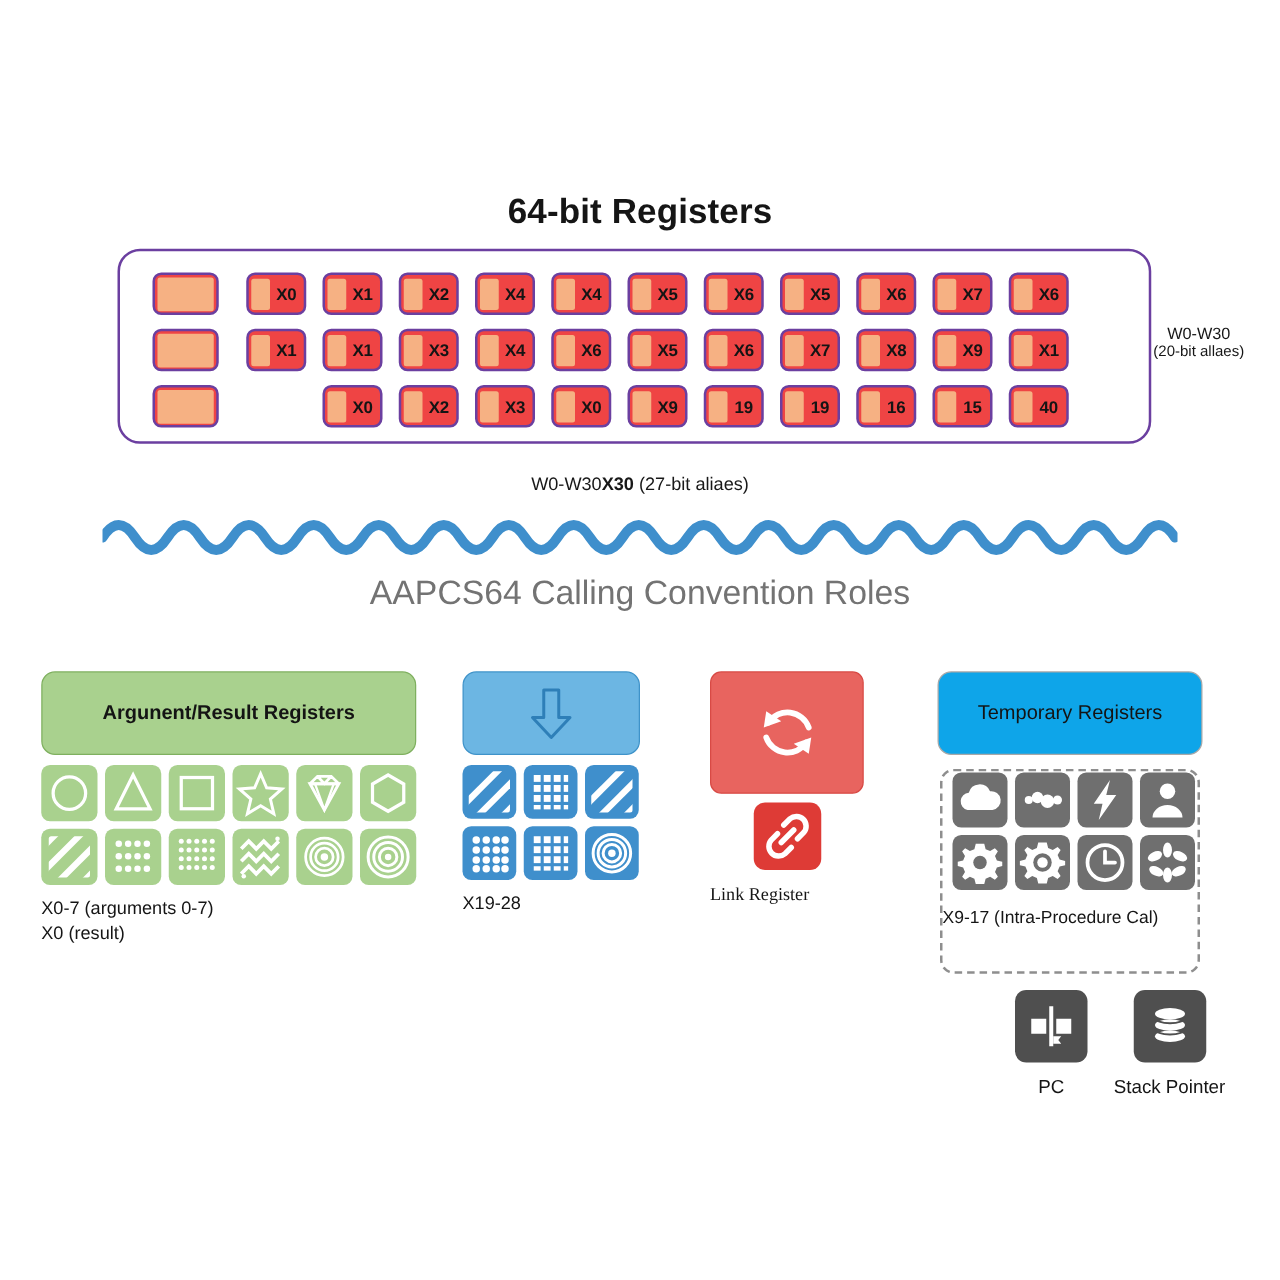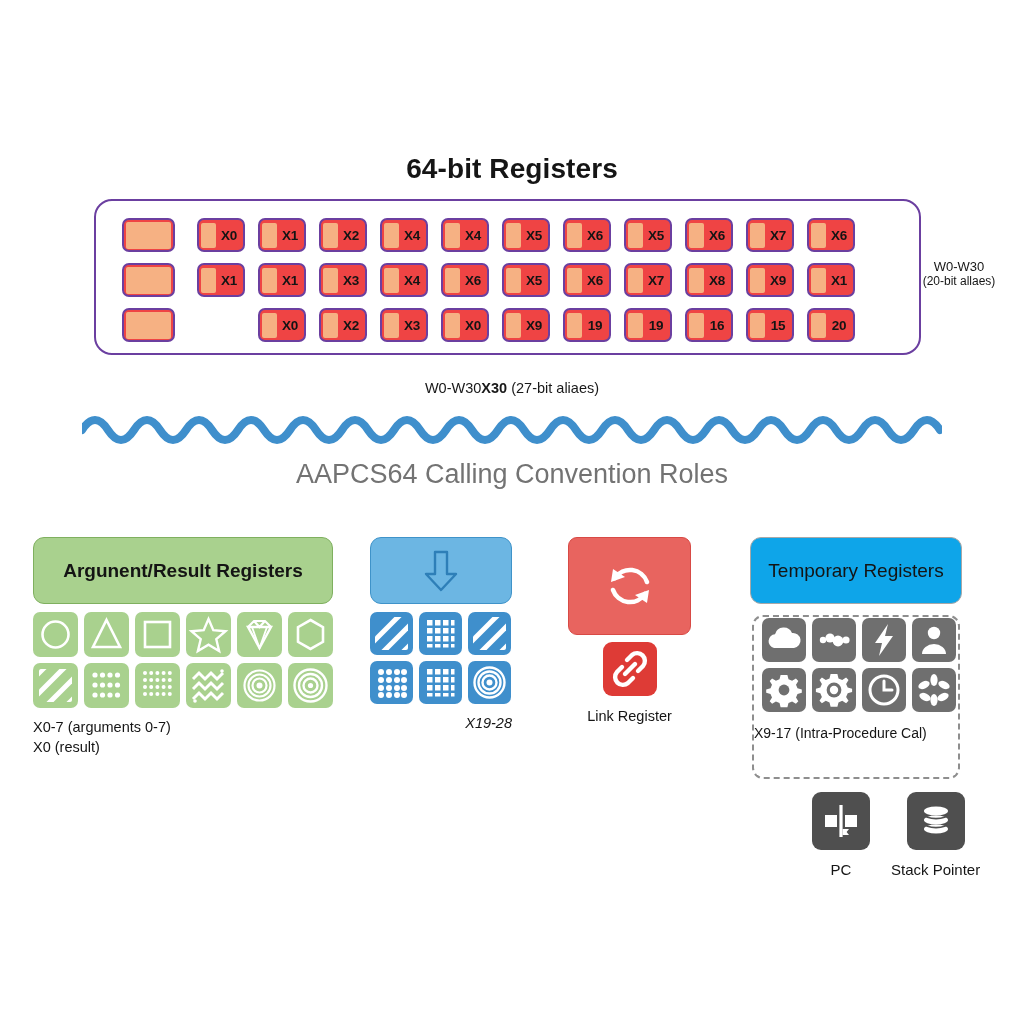--- a/index.html
+++ b/index.html
@@ -146,21 +146,21 @@
   .cards { position: absolute; left: 0; top: 0; width: 1024px; height: 1024px; }
 
   .card-group { position: absolute; }
 
   .card-head {
     border-radius: 11px;
     display: flex;
     align-items: center;
     justify-content: center;
     box-sizing: border-box;
-    font-size: 19px;
+    font-size: 16px;
     color: #141414;
     text-align: center;
     padding: 0 8px;
   }
 
   .tiles {
     display: grid;
     gap: 6px;
     margin-top: 8px;
   }
@@ -193,33 +193,33 @@
 
   
   .g-blue { left: 370px; top: 537px; width: 142px; }
   .g-blue .card-head {
     width: 142px; height: 67px;
     background: #6cb6e3;
     border: 1.6px solid #3f93c9;
   }
   .g-blue .tiles { grid-template-columns: repeat(3, 43px); }
   .g-blue .tile { width: 43px; height: 43px; background: #3f8fcc; }
-  .g-blue .card-caption { text-align: right; width: 142px; font-style: italic; }
+  .g-blue .card-caption { text-align: left; width: 142px; }
 
   
   .g-red { left: 568px; top: 537px; width: 123px; }
   .g-red .card-head {
     width: 123px; height: 98px;
     background: #e8645f;
     border: 1.6px solid #d84a45;
     border-radius: 9px;
   }
   .g-red .tiles { grid-template-columns: 54px; justify-content: center; margin-top: 7px; }
   .g-red .tile { width: 54px; height: 54px; background: #de3b36; border-radius: 9px; }
-  .g-red .card-caption { text-align: center; width: 123px; margin-top: 10px; }
+  .g-red .card-caption { text-align: left; width: 123px; margin-top: 10px; font-family: Liberation Serif, serif; }
 
   
   .g-gray { left: 750px; top: 537px; width: 212px; }
   .g-gray .dashed-box {
     position: absolute;
     left: 2px; top: 78px;
     width: 208px; height: 164px;
     border: 2px dashed #8e8e8e;
     border-radius: 11px;
     box-sizing: border-box;
@@ -411,21 +411,21 @@
       <div class="chip">
         <div class="bar"></div>
         <div class="lbl">16</div>
       </div>
       <div class="chip">
         <div class="bar"></div>
         <div class="lbl">15</div>
       </div>
       <div class="chip">
         <div class="bar"></div>
-        <div class="lbl">20</div>
+        <div class="lbl">40</div>
       </div>
     </div>
 
   <div class="alias-right">
     <div class="l1">W0-W30</div>
     <div class="l2">(20-bit allaes)</div>
   </div>
 </div>
 
 <div class="alias-caption">

